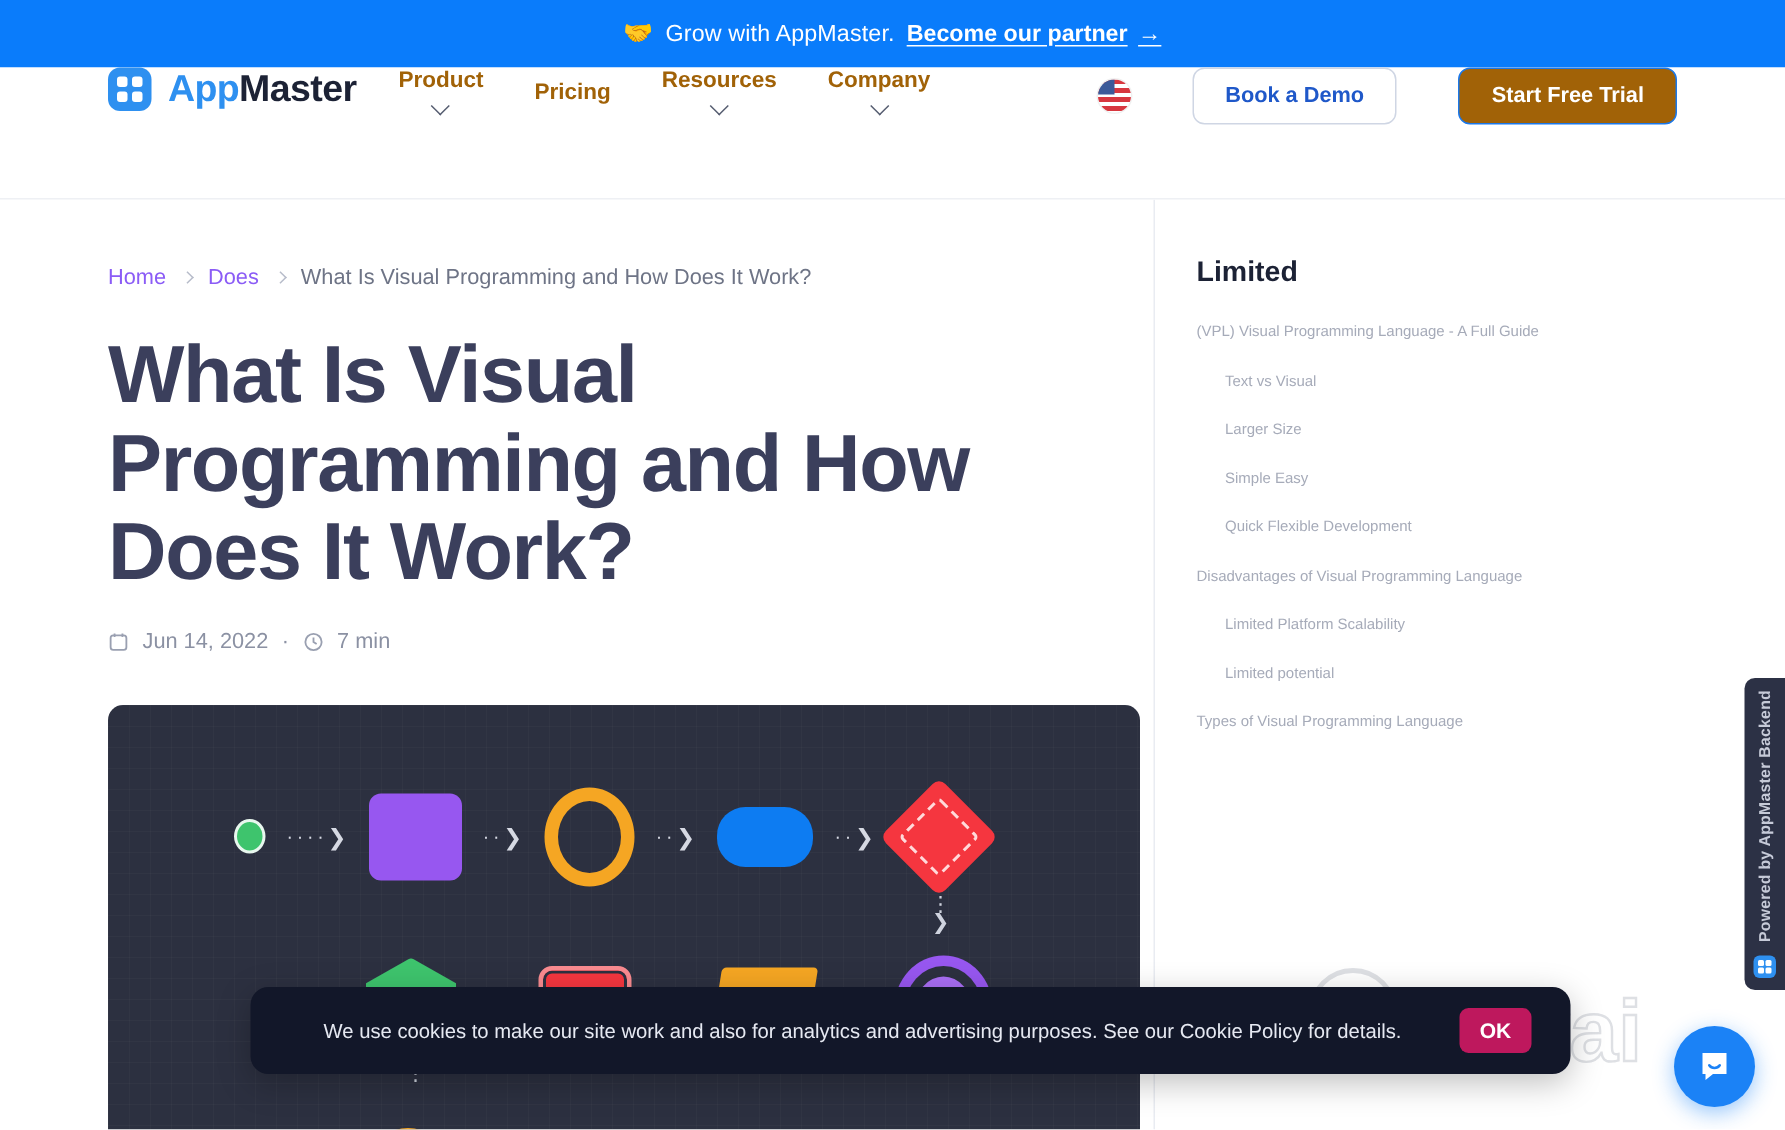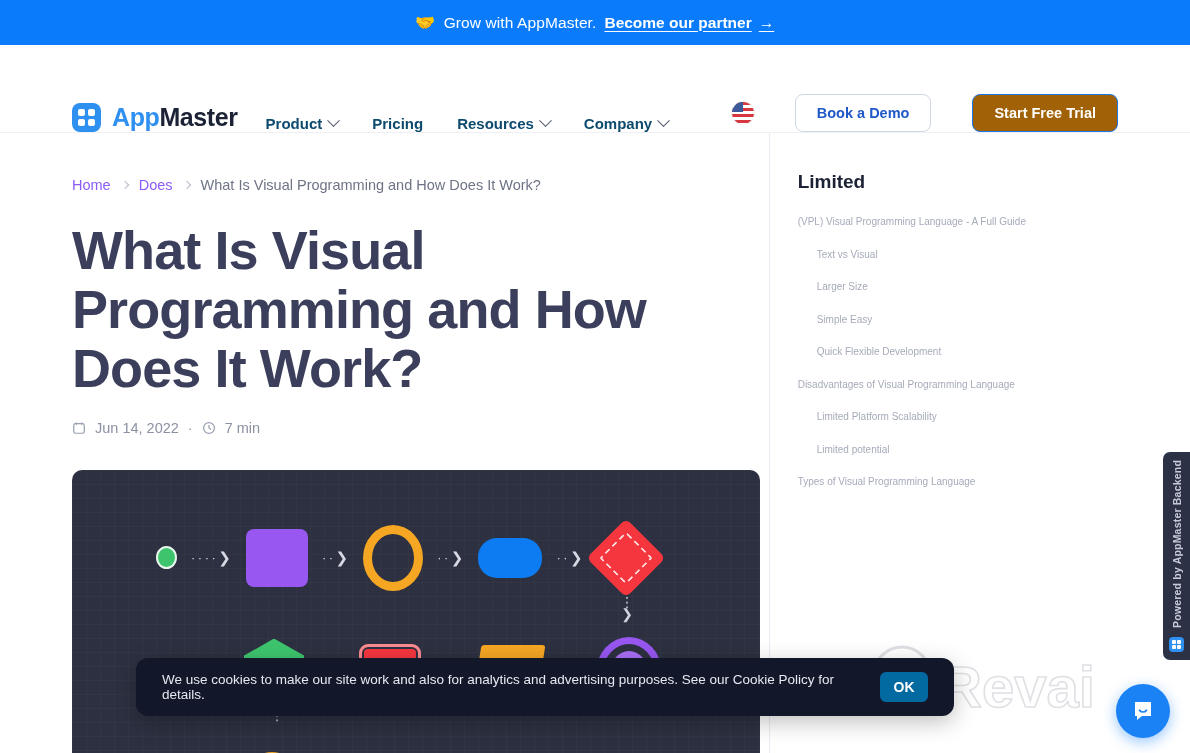--- a/index.html
+++ b/index.html
@@ -27,40 +27,41 @@
     text-underline-offset: 3px; display:inline-flex; align-items:center; gap:7px;
     cursor: pointer;
   }
   .promo-arrow { font-weight:700; }
 
   
   .header {
     height: 88px; width: 100%;
     background: #ffffff;
     border-bottom: 1px solid #eef0f4;
-    display: flex; align-items: flex-end;
+    display: flex; align-items: flex-start;
     padding: 0 72px 0 72px;
     position: relative;
   }
   .brand { display:flex; align-items:center; gap:11px; cursor:pointer; }
   .logo-mark {
     width: 29px; height: 29px; border-radius: 8px; background: #2e90f0;
     display: grid; grid-template-columns: 1fr 1fr; grid-template-rows: 1fr 1fr;
     gap: 3px; padding: 6px;
   }
   .logo-dot { background:#ffffff; border-radius:2px; }
   .brand-name { font-size: 25px; font-weight: 700; letter-spacing: -0.4px; }
   .brand-app { color:#2e90f0; }
   .brand-master { color:#1c2235; }
 
   .nav { display:flex; align-items:center; gap: 34px; margin-left: 28px; }
   .nav-item {
     display:flex; align-items:center; gap:7px;
-    font-size: 15px; font-weight: 600; color: #0c4a6e; cursor:pointer;
+    font-size: 15px; font-weight: 600; color: #a16207; cursor:pointer;
     white-space: nowrap;
+    flex-direction: column;
   }
   .chev { width:9px; height:9px; border-right:1.8px solid #555c70; border-bottom:1.8px solid #555c70;
           transform: rotate(45deg) translate(-2px,-2px); }
 
   .header-right { margin-left:auto; display:flex; align-items:center; gap: 18px; }
   .flag {
     width: 22px; height: 22px; border-radius: 50%; overflow:hidden; position:relative;
     cursor:pointer; box-shadow: 0 0 0 1px rgba(0,0,0,.06);
     background:#fff;
   }
@@ -133,27 +134,28 @@
   .vdot { color:#cfd3de; font-size:14px; line-height:1; text-align:center; }
 
   
   .contents-title { font-size: 19px; font-weight:700; color:#1c2235; }
   .toc { margin-top: 22px; }
   .toc-item { font-size: 10px; line-height: 1.45; color:#a6abb9; margin-bottom: 18px; cursor:pointer; }
   .toc-item.lvl2 { padding-left: 19px; }
 
   
   .cookie {
-    position:absolute; left: 136px; top: 658px; width: 818px; height: 58px;
+    position:absolute; left: 167px; top: 658px; width: 880px; height: 58px;
     background: #121729; border-radius: 12px;
     display:flex; align-items:center; padding: 0 26px; gap: 16px;
     box-shadow: 0 6px 22px rgba(0,0,0,.25);
+    text-align: center;
   }
   .cookie-text { color:#e6e9f2; font-size: 13.5px; flex: 1; }
-  .cookie-ok { width: 48px; height: 30px; border-radius: 6px; background:#0369a1; color:#fff;
+  .cookie-ok { width: 48px; height: 30px; border-radius: 6px; background:#be185d; color:#fff;
                font-size: 14px; font-weight:700; display:flex; align-items:center; justify-content:center;
                cursor:pointer; }
 
   
   .side-tab {
     position:absolute; right: 0; top: 452px; width: 27px; height: 208px;
     background: #2c3145; border-radius: 7px 0 0 7px;
     display:flex; flex-direction:column; align-items:center; justify-content:flex-end;
     padding-bottom: 8px; cursor:pointer;
   }

